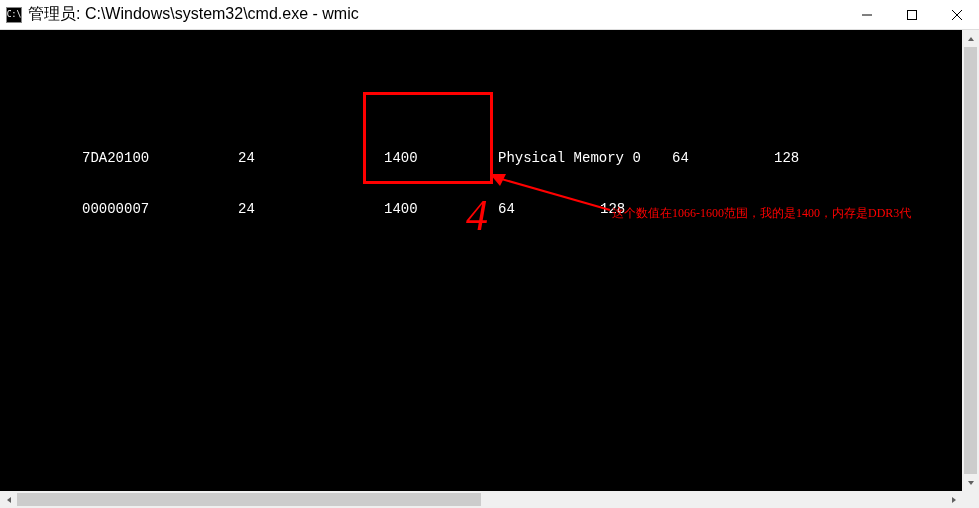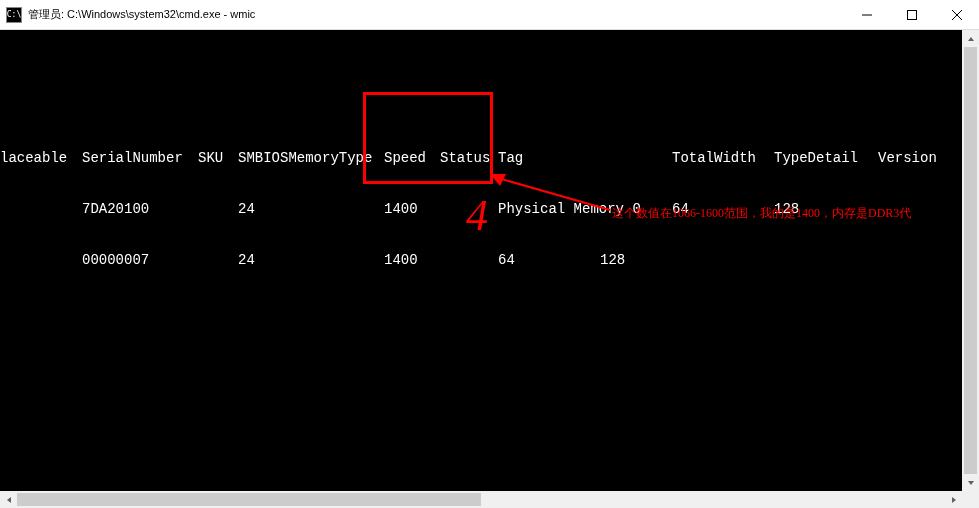--- a/index.html
+++ b/index.html
@@ -31,21 +31,21 @@
       background: #000;
       border: 1px solid #888;
       display: flex;
       align-items: center;
       justify-content: center;
       font-size: 8px;
       color: #fff;
       font-family: monospace;
     }
     .title-text {
-      font-size: 11px;
+      font-size: 16px;
       color: #000;
     }
     .win-controls {
       display: flex;
       height: 100%;
     }
     .win-btn {
       width: 45px;
       height: 100%;
       display: flex;
@@ -195,32 +195,20 @@
       <svg width="10" height="10">
           <line x1="0" y1="0" x2="10" y2="10" stroke="#000" stroke-width="1"></line>
           <line x1="10" y1="0" x2="0" y2="10" stroke="#000" stroke-width="1"></line>
         </svg>
     </button>
   </div>
 </div>
 
 <div class="terminal">
   <div class="term-row">
-    <span class="col-laceable">laceable</span>
-    <span class="col-serial">SerialNumber</span>
-    <span class="col-sku">SKU</span>
-    <span class="col-smbios">SMBIOSMemoryType</span>
-    <span class="col-speed">Speed</span>
-    <span class="col-status">Status</span>
-    <span class="col-tag">Tag</span>
-    <span class="col-totalwidth">TotalWidth</span>
-    <span class="col-typedetail">TypeDetail</span>
-    <span class="col-version">Version</span>
-  </div>
-  <div class="term-row">
     <span class="col-laceable"></span>
     <span class="col-serial">7DA20100</span>
     <span class="col-sku"></span>
     <span class="col-smbios">24</span>
     <span class="col-speed">1400</span>
     <span class="col-status"></span>
     <span class="col-tag">Physical Memory 0</span>
     <span class="col-totalwidth">64</span>
     <span class="col-typedetail">128</span>
     <span class="col-version"></span>

